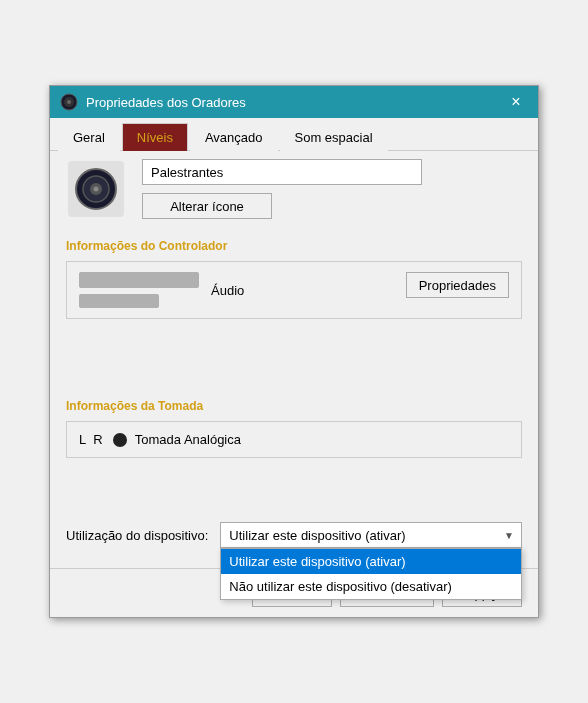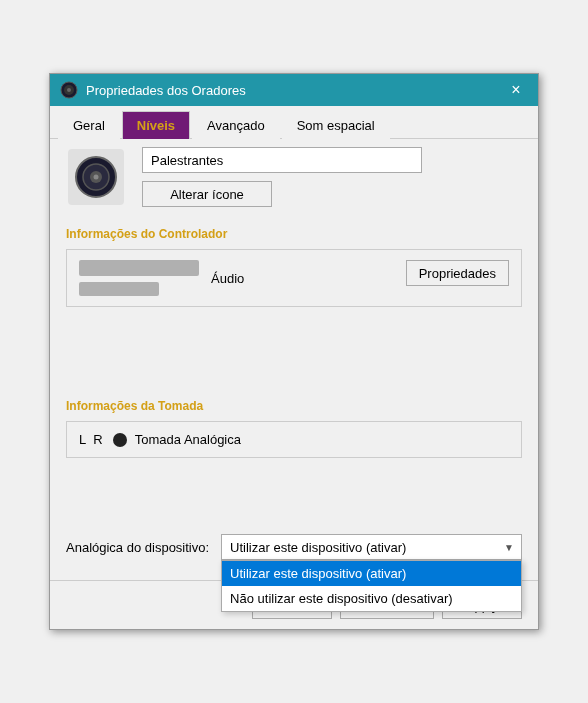--- a/index.html
+++ b/index.html
@@ -63,25 +63,25 @@
       cursor: pointer;
       border: 1px solid transparent;
       border-bottom: none;
       margin-right: 2px;
       font-size: 13px;
       background: #f0f0f0;
       position: relative;
       top: 1px;
     }
     .tab.active {
-      background: #701a75;
+      background: #7f1d1d;
       border-color: #ccc;
       border-bottom-color: #f0f0f0;
       color: #d4a017;
-      font-weight: 700;
+      font-weight: 400;
     }
     .device-header {
       display: flex;
       align-items: center;
       gap: 16px;
       margin-bottom: 20px;
     }
     .speaker-icon-wrapper {
       width: 60px;
       height: 60px;
@@ -236,21 +236,21 @@
     }
     .controller-top-row {
       display: flex;
       align-items: center;
       gap: 12px;
     }
     .main-content {
       padding: 8px 16px 0;
     }
     .section-wrapper {
-      margin-bottom: 28px;
+      margin-bottom: 16px;
     }
   </style>
 </head>
 <body>
 
 <div class="dialog">
 
   <div class="title-bar">
     <div class="title-bar-left">
       <svg class="title-icon" viewBox="0 0 18 18">
@@ -313,21 +313,21 @@
           <span class="jack-lr">L R</span>
           <div class="jack-dot"></div>
           <span class="jack-label">Tomada Analógica</span>
         </div>
       </div>
     </div>
 
     <div style="height: 40px;"></div>
 
     <div class="device-usage-row">
-      <span class="device-usage-label">Analógica do dispositivo:</span>
+      <span class="device-usage-label">Utilização do dispositivo:</span>
       <div class="dropdown-wrapper">
         <div style="border: 1px solid #aaa; background: white; padding: 4px 28px 4px 8px; font-size: 13px; height: 26px; display: flex; align-items: center;">
           <span>Utilizar este dispositivo (ativar)</span>
         </div>
         <span class="dropdown-arrow">▼</span>
 
         <div class="dropdown-open">
           <div class="dropdown-item selected">Utilizar este dispositivo (ativar)</div>
           <div class="dropdown-item">Não utilizar este dispositivo (desativar)</div>
         </div>

